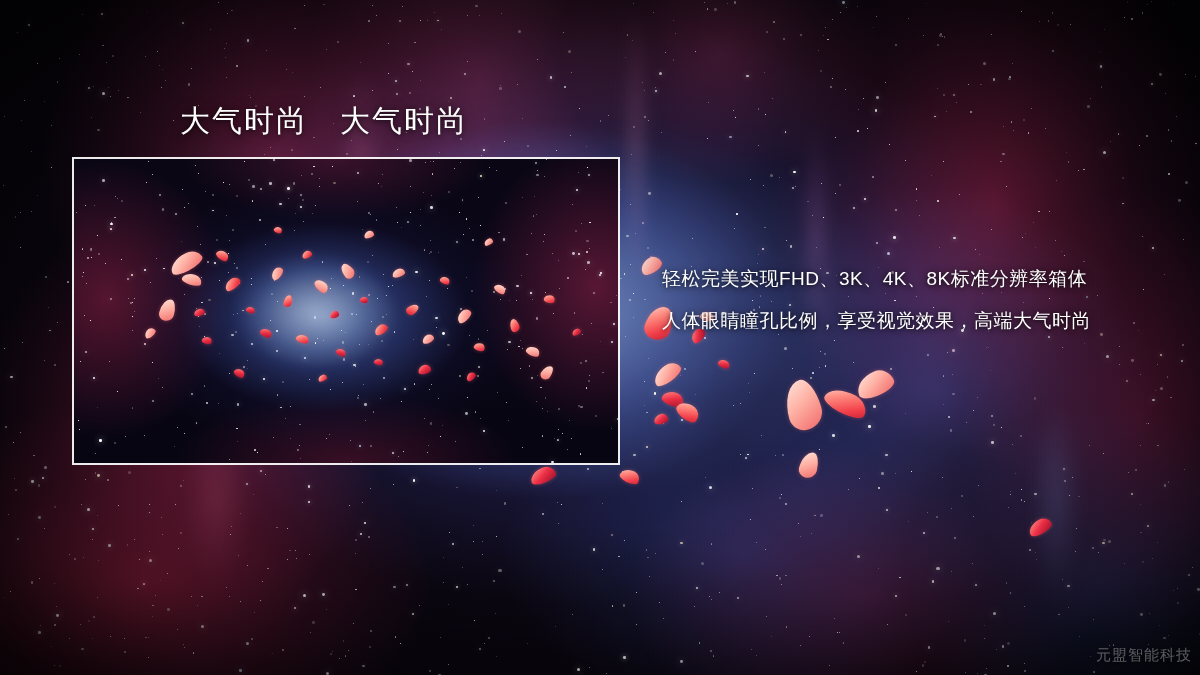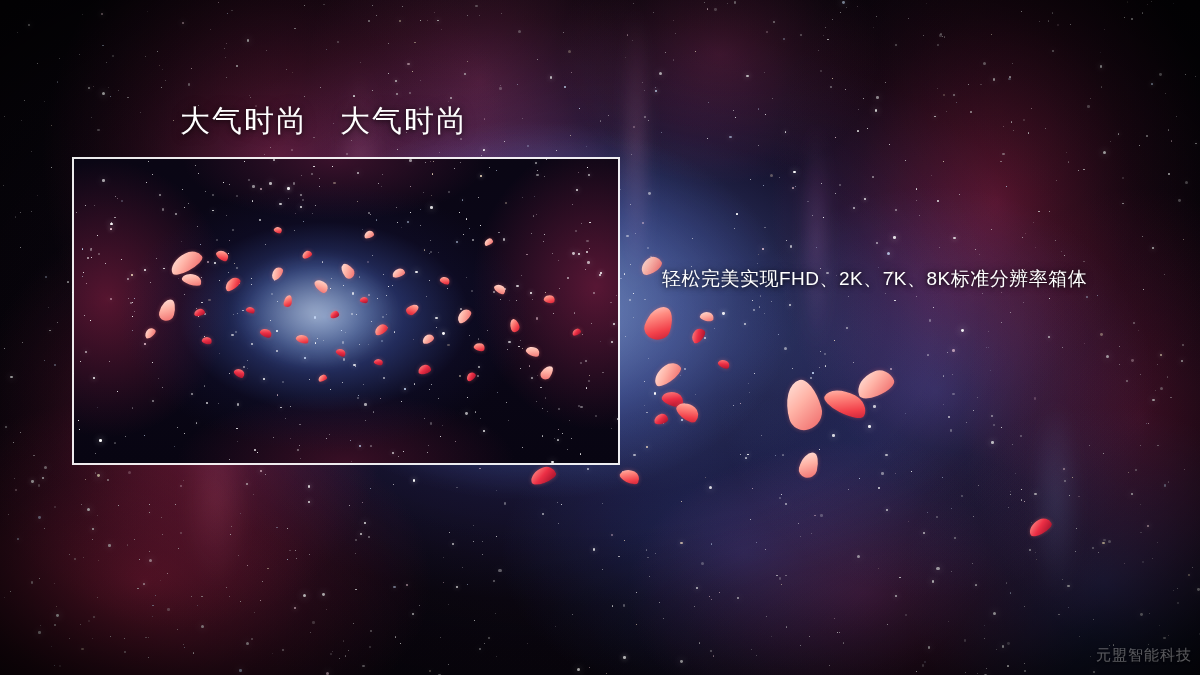--- a/index.html
+++ b/index.html
@@ -1731,17 +1731,18 @@
       <div class="petal deep" style="left:718px;top:360px;width:12px;height:8px;transform:rotate(30deg);opacity:1"></div>
       <div class="petal deep" style="left:530px;top:468px;width:26px;height:15px;transform:rotate(-20deg);opacity:1"></div>
       <div class="petal" style="left:620px;top:470px;width:20px;height:13px;transform:rotate(26deg);opacity:1"></div>
       <div class="petal deep" style="left:1028px;top:520px;width:24px;height:14px;transform:rotate(-28deg);opacity:1"></div>
       <div class="petal pale" style="left:700px;top:312px;width:14px;height:9px;transform:rotate(15deg);opacity:1"></div>
     </div>
 
   <div id="title">大气时尚　大气时尚</div>
 
   <div id="body-text">
-    <div class="line">轻松完美实现FHD、2K、7K、8K标准分辨率箱体</div>
+    <div class="line">轻松完美实现FHD、3K、4K、8K标准分辨率箱体</div>
+    <div class="line">人体眼睛瞳孔比例，享受视觉效果，高端大气时尚</div>
   </div>
 
   <div id="watermark">元盟智能科技</div>
 </div>
 
 </body></html>

